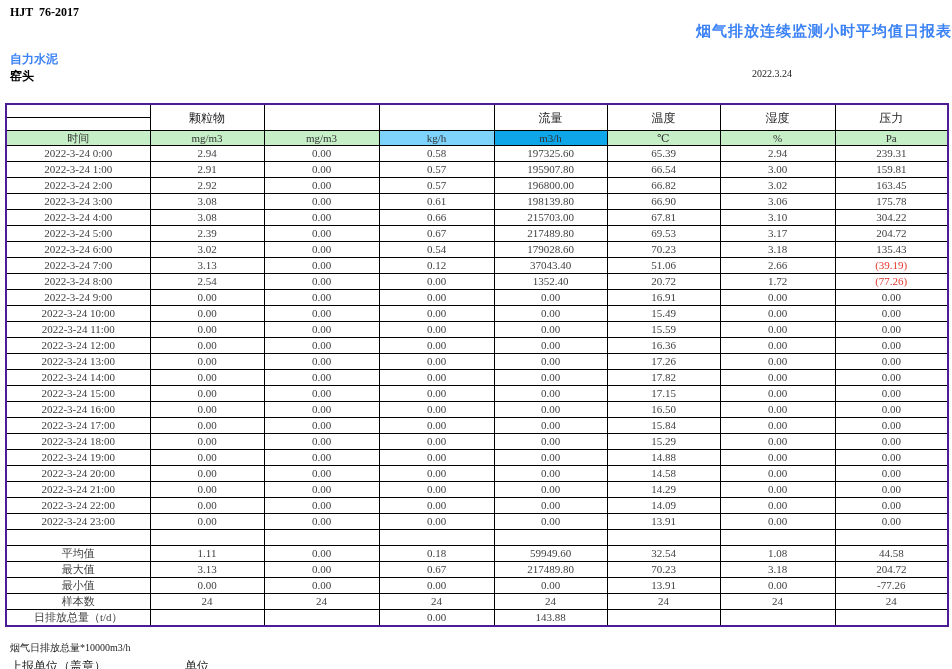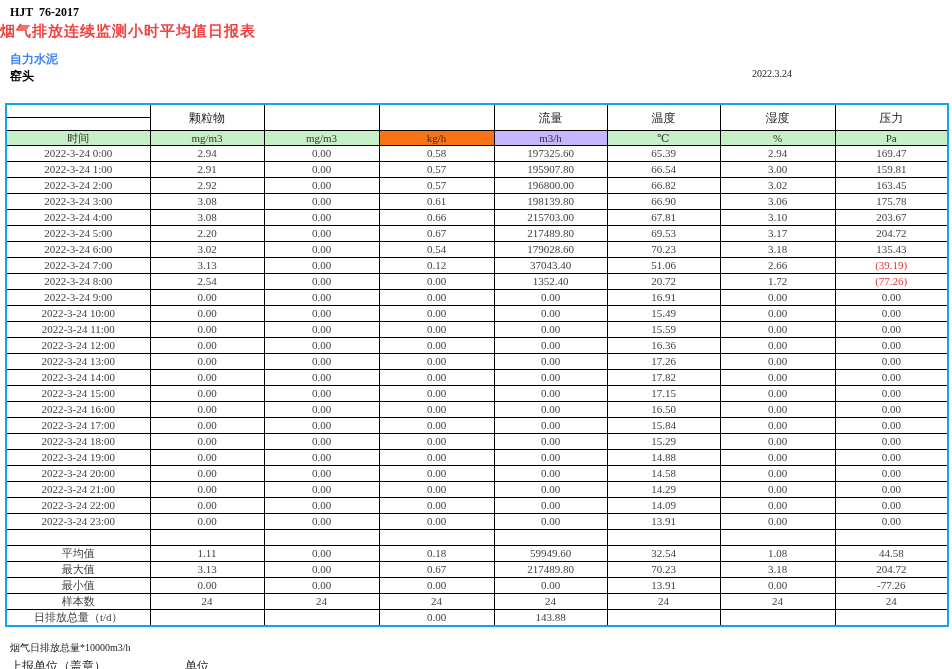--- a/index.html
+++ b/index.html
@@ -9,30 +9,30 @@
     background:#ffffff;
     font-family:"Liberation Serif","DejaVu Serif",serif;
     overflow:hidden;
   }
   .std{
     position:absolute;left:10px;top:5px;
     font-weight:bold;font-size:12px;color:#000;white-space:pre;
   }
   .title{
     position:absolute;left:0;right:0;top:22px;
-    text-align:left;font-weight:bold;font-size:15px;color:#ef4444;
+    text-align:right;font-weight:bold;font-size:15px;color:#3b82f6;
     letter-spacing:1px;
   }
   .company{position:absolute;left:10px;top:51px;font-weight:bold;font-size:12px;color:#3b82f6;}
   .station{position:absolute;left:10px;top:68px;font-weight:bold;font-size:12px;color:#000;}
   .date{position:absolute;left:752px;top:54px;font-size:10px;color:#222;margin-top:14px;}
   table.report{
     position:absolute;left:5px;top:103px;width:942px;
     border-collapse:collapse;table-layout:fixed;
-    border:2px solid #0ea5e9;
+    border:2px solid #4c1d95;
   }
   table.report td{
     border:1px solid #000;
     text-align:center;
     font-size:11px;
     color:#3f3f3f;
     padding:0 2px;
     height:15px;line-height:15px;
     overflow:hidden;white-space:nowrap;
   }
@@ -76,37 +76,37 @@
           <td rowspan="2">湿度</td>
           <td rowspan="2">压力</td>
         </tr>
         <tr class="hrow">
           <td></td>
         </tr>
         <tr class="unitrow">
           <td style="background:#c6efc8">时间</td>
           <td style="background:#c6efc8">mg/m3</td>
           <td style="background:#c6efc8">mg/m3</td>
-          <td style="background:#f97316">kg/h</td>
-          <td style="background:#c4b5fd">m3/h</td>
+          <td style="background:#7dd3fc">kg/h</td>
+          <td style="background:#0ea5e9">m3/h</td>
           <td style="background:#c6efc8">℃</td>
           <td style="background:#c6efc8">%</td>
           <td style="background:#c6efc8">Pa</td>
         </tr>
       </thead>
     <tbody id="report-tbody">
         <tr>
           <td>2022-3-24 0:00</td>
           <td>2.94</td>
           <td>0.00</td>
           <td>0.58</td>
           <td>197325.60</td>
           <td>65.39</td>
           <td>2.94</td>
-          <td>169.47</td>
+          <td>239.31</td>
         </tr>
         <tr>
           <td>2022-3-24 1:00</td>
           <td>2.91</td>
           <td>0.00</td>
           <td>0.57</td>
           <td>195907.80</td>
           <td>66.54</td>
           <td>3.00</td>
           <td>159.81</td>
@@ -132,25 +132,25 @@
           <td>175.78</td>
         </tr>
         <tr>
           <td>2022-3-24 4:00</td>
           <td>3.08</td>
           <td>0.00</td>
           <td>0.66</td>
           <td>215703.00</td>
           <td>67.81</td>
           <td>3.10</td>
-          <td>203.67</td>
+          <td>304.22</td>
         </tr>
         <tr>
           <td>2022-3-24 5:00</td>
-          <td>2.20</td>
+          <td>2.39</td>
           <td>0.00</td>
           <td>0.67</td>
           <td>217489.80</td>
           <td>69.53</td>
           <td>3.17</td>
           <td>204.72</td>
         </tr>
         <tr>
           <td>2022-3-24 6:00</td>
           <td>3.02</td>

